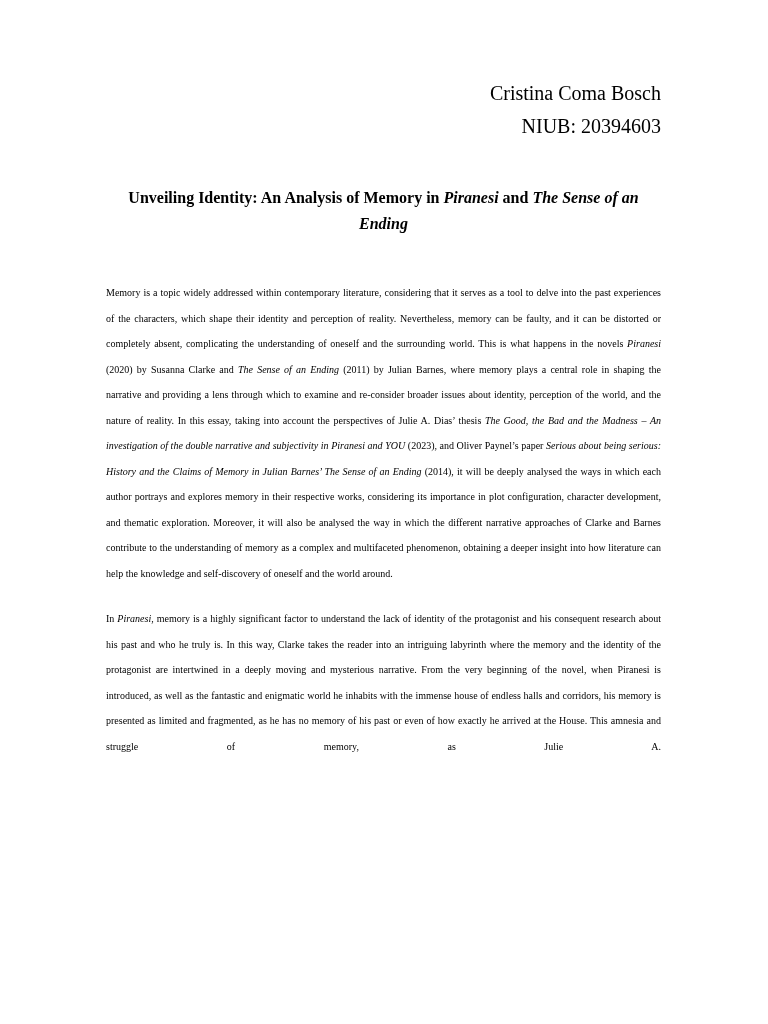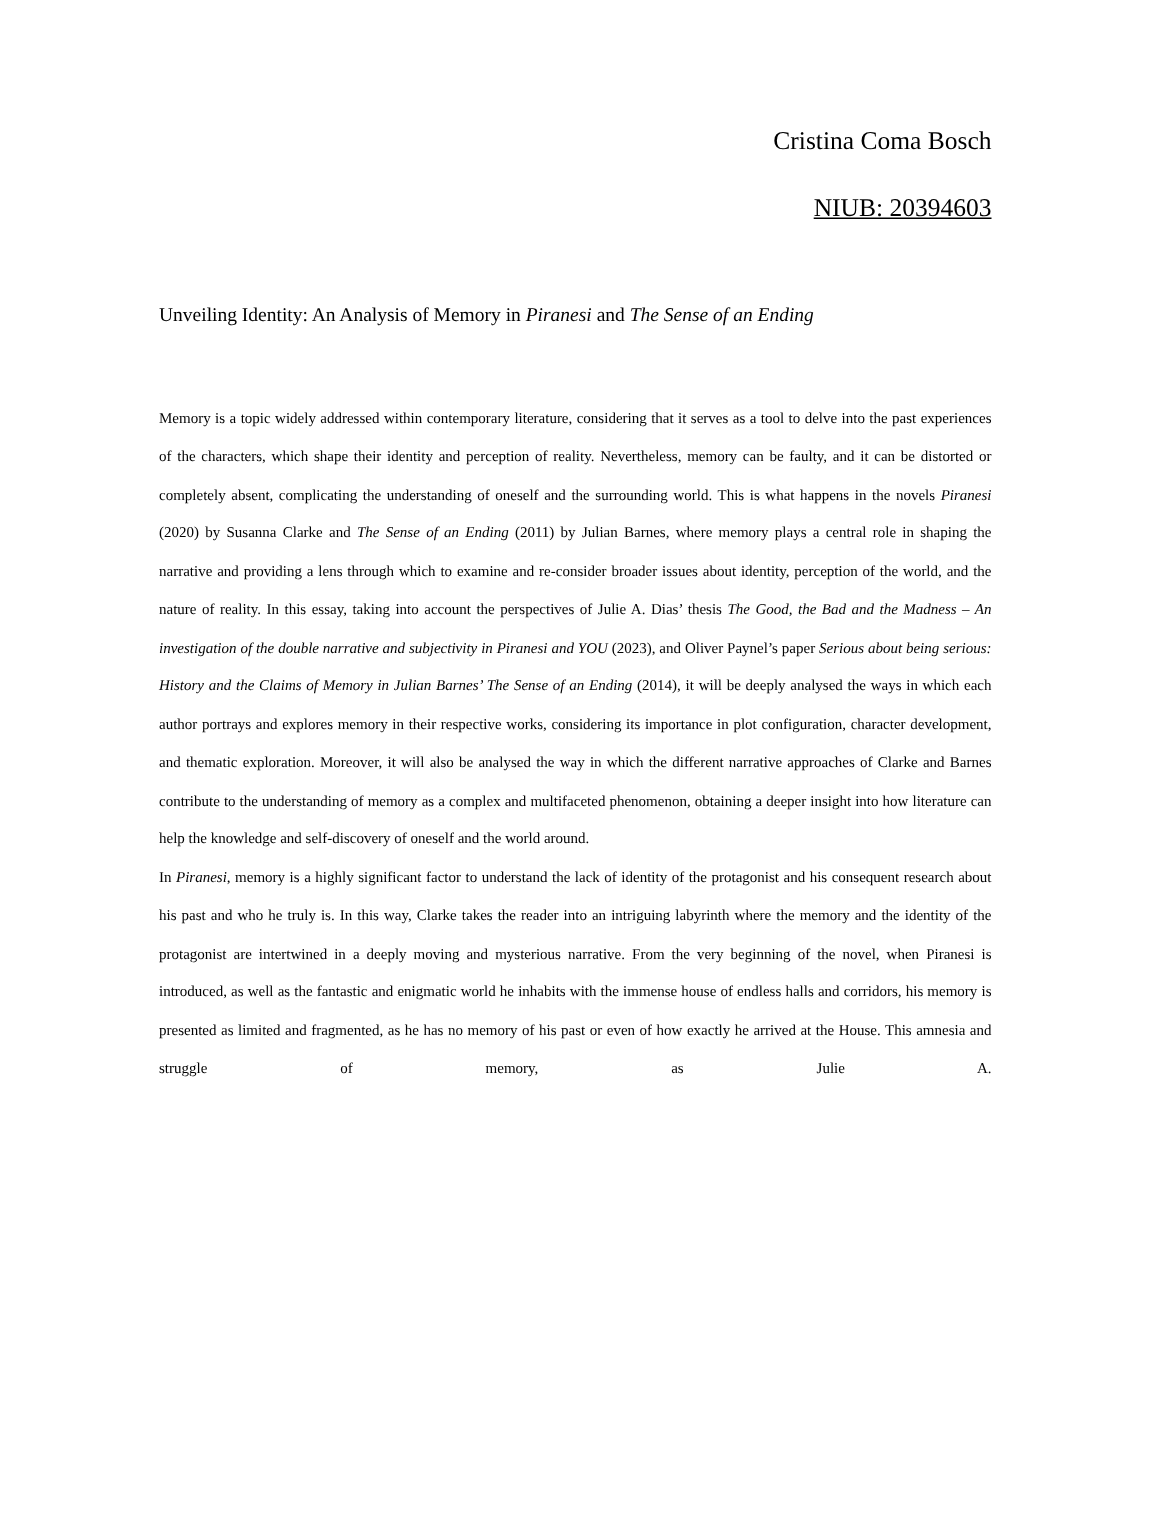--- a/index.html
+++ b/index.html
@@ -15,51 +15,50 @@
     font-family: "Liberation Serif", "DejaVu Serif", serif;
     overflow: hidden;
   }
   .page {
     position: absolute;
     left: 106px;
     top: 81px;
     width: 555px;
   }
   .hdr-line {
-    font-size: 17px;
+    font-size: 20px;
     line-height: 25.5px;
     text-align: right;
     white-space: nowrap;
   }
   .hdr-line + .hdr-line {
-    margin-top: 19px;
-    text-decoration: underline;
+    margin-top: 7px;
   }
   .title {
     margin: 46px 0 0 0;
-    font-size: 13px;
+    font-size: 16px;
     line-height: 25.5px;
-    font-weight: normal;
-    text-align: left;
+    font-weight: bold;
+    text-align: center;
   }
   .title em, .essay em {
     font-style: italic;
   }
   .essay {
     margin-top: 44px;
   }
   .essay p {
     margin: 0;
     font-size: 10px;
     line-height: 25.5px;
     text-align: justify;
     text-justify: inter-word;
   }
   .essay p + p {
-    margin-top: 0;
+    margin-top: 20px;
   }
   
   .essay p.continues {
     text-align-last: justify;
   }
 </style>
 </head>
 <body style="--page-bg: #ffffff; --page-fg: #000000;">
 
 <div class="page">

